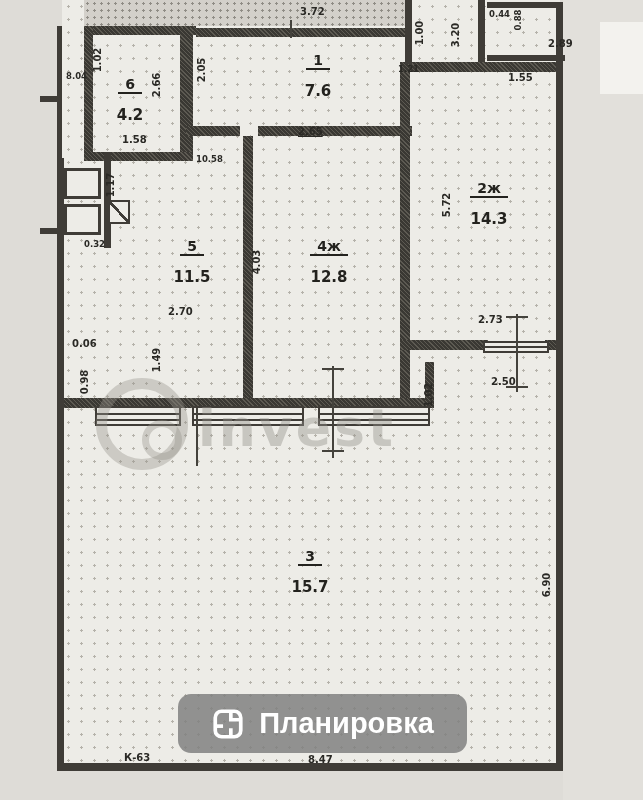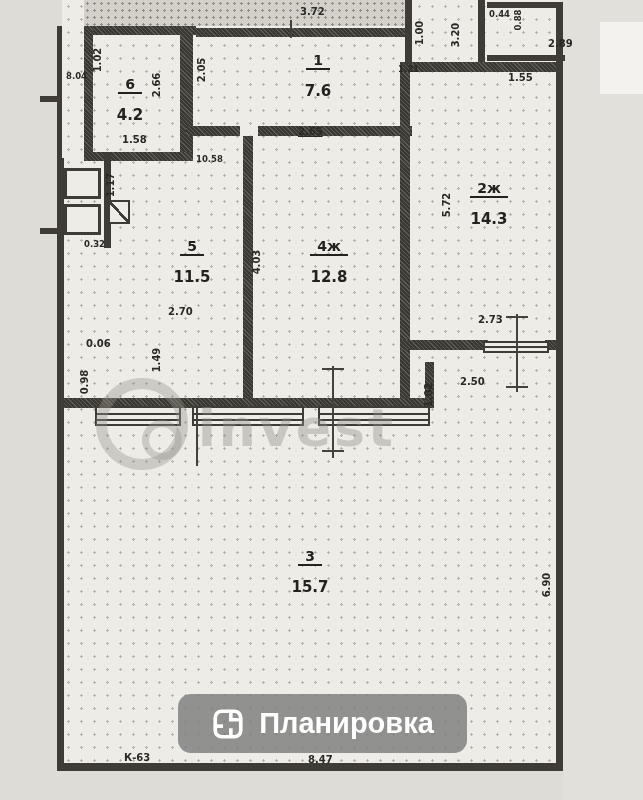--- a/index.html
+++ b/index.html
@@ -172,25 +172,25 @@
   <div class="dim small" style="left:398px;top:63px;">1.21</div>
   <div class="dim small" style="left:489px;top:8px;">0.44</div>
   <div class="dim vert small" style="left:508px;top:14px;">0.88</div>
   <div class="dim" style="left:548px;top:38px;">2.89</div>
   <div class="dim" style="left:508px;top:72px;">1.55</div>
   <div class="dim vert" style="left:435px;top:199px;">5.72</div>
   <div class="dim vert" style="left:245px;top:256px;">4.03</div>
   <div class="dim" style="left:168px;top:306px;">2.70</div>
   <div class="dim vert" style="left:99px;top:179px;">1.17</div>
   <div class="dim small" style="left:84px;top:238px;">0.32</div>
-  <div class="dim" style="left:86px;top:338px;">0.06</div>
+  <div class="dim" style="left:72px;top:338px;">0.06</div>
   <div class="dim vert" style="left:145px;top:354px;">1.49</div>
   <div class="dim vert" style="left:73px;top:376px;">0.98</div>
   <div class="dim" style="left:478px;top:314px;">2.73</div>
-  <div class="dim" style="left:460px;top:376px;text-align:right;">2.50</div>
+  <div class="dim" style="left:491px;top:376px;text-align:right;">2.50</div>
   <div class="dim vert" style="left:417px;top:389px;">1.02</div>
   <div class="dim vert" style="left:535px;top:579px;">6.90</div>
   <div class="dim" style="left:308px;top:754px;">8.47</div>
   <div class="dim" style="left:96px;top:752px;padding-left:28px;">К-63</div>
 
   <div class="wm-ring" style="left:96px;top:378px;width:70px;height:70px;"></div>
   <div class="wm-ring-sm" style="left:142px;top:420px;width:26px;height:26px;"></div>
   <div class="wm-invest" style="left:198px;top:398px;">invest</div>
 
   <button class="plan-btn">

